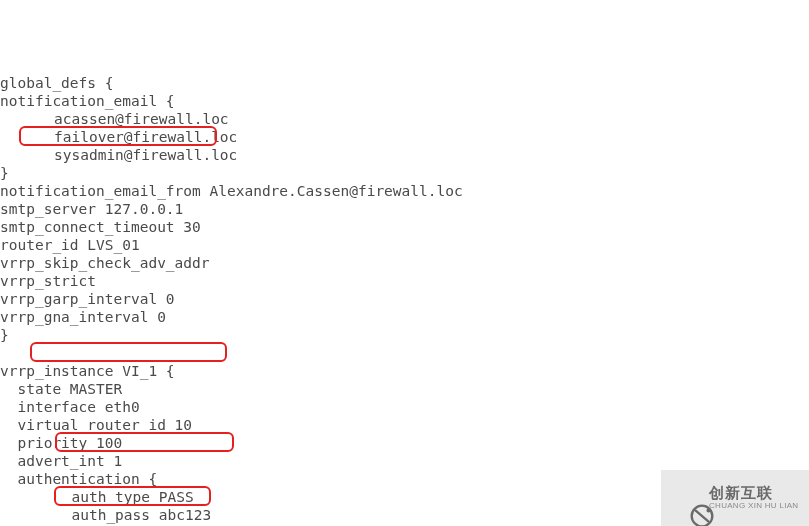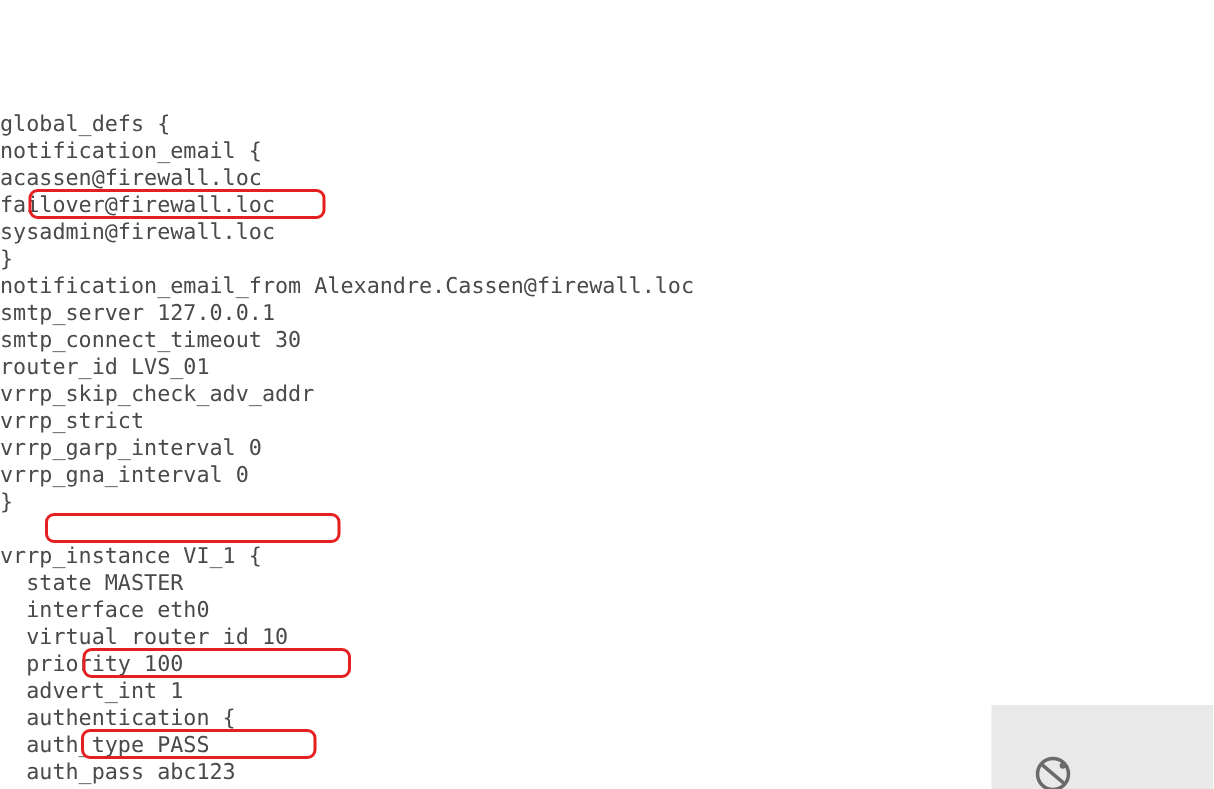--- a/index.html
+++ b/index.html
@@ -13,21 +13,21 @@
       height: 526px;
       position: relative;
       overflow: hidden;
       white-space: pre;
     }
     .code-area {
       padding: 2px 0 0 0;
     }
     .line { display: block; height: 18px; }
     .indent-1 { }
-    .indent-2 { }
+    .indent-2 { padding-left: 54px; }
     .highlight-box {
       position: absolute;
       border: 2.2px solid #e62020;
       border-radius: 6px;
       pointer-events: none;
     }
     .watermark {
       position: absolute;
       right: 0;
       bottom: 0;
@@ -64,16 +64,20 @@
 <div id="highlight-container"><div class="highlight-box" style="left: 19px; top: 126px; width: 198px; height: 20px;"></div><div class="highlight-box" style="left: 30px; top: 342px; width: 197px; height: 20px;"></div><div class="highlight-box" style="left: 55px; top: 432px; width: 179px; height: 20px;"></div><div class="highlight-box" style="left: 54px; top: 486px; width: 157px; height: 20px;"></div></div>
 
 <div class="watermark">
   <span class="watermark-icon">
     <svg viewBox="0 0 64 64" width="30" height="30">
       <circle cx="32" cy="32" r="22" fill="none" stroke="#6a6a6a" stroke-width="5"></circle>
       <path d="M18 20 L46 44" stroke="#6a6a6a" stroke-width="5" stroke-linecap="round"></path>
       <circle cx="46" cy="20" r="4.5" fill="#6a6a6a"></circle>
     </svg>
   </span>
+  <span class="watermark-text">
+    <span class="watermark-title">创新互联</span>
+    <span class="watermark-sub">CHUANG XIN HU LIAN</span>
+  </span>
 </div>
 
 
 
 
 </body></html>

